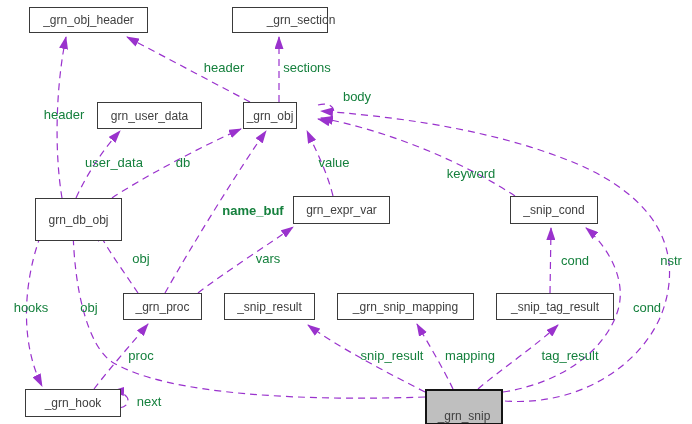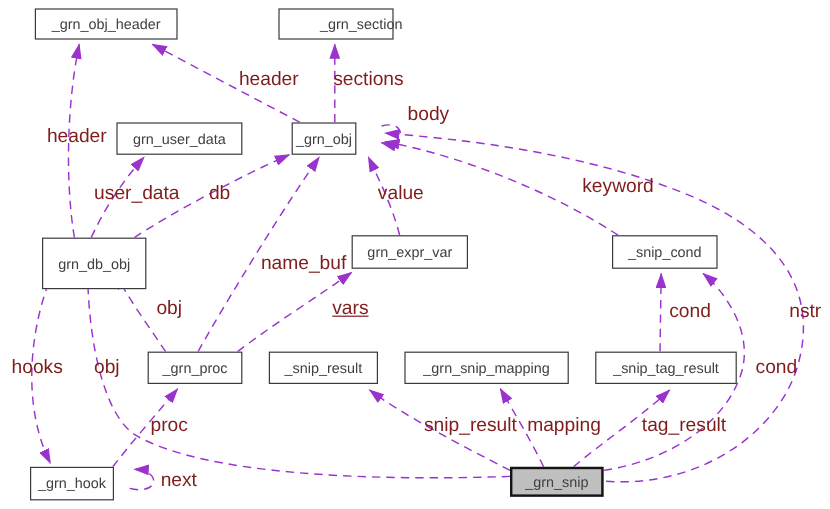--- a/index.html
+++ b/index.html
@@ -14,21 +14,21 @@
     display:flex; align-items:center; justify-content:center;
     background:#ffffff; border:1.4px solid #3a3a3a;
     font-size:12px; color:#404040; white-space:nowrap;
     z-index:2; cursor:pointer;
   }
   .node.focus {
     background:#bfbfbf; border:2px solid #141414; cursor:default;
   }
   .edge-label {
     position:absolute; transform:translate(-50%,-50%);
-    font-size:16px; color:#7f1d1d; white-space:nowrap;
+    font-size:13px; color:#15803d; white-space:nowrap;
     z-index:3; pointer-events:none;
   }
   svg { display:block; }
 </style>
 </head>
 <body>
 
 <svg id="graph-canvas" width="692" height="424">
     <defs>
       <marker id="arrow" markerWidth="13" markerHeight="9" refX="12" refY="4.5" orient="auto" markerUnits="userSpaceOnUse">
@@ -57,24 +57,24 @@
     <path d="M550,293 L551,228" fill="none" stroke="#9a32cd" stroke-width="1.2" stroke-dasharray="7,5" marker-end="url(#arrow)"></path>
     <path d="M505,401 C585,407 652,358 666,300 C680,245 653,196 575,163 C488,127 385,116 321,111" fill="none" stroke="#9a32cd" stroke-width="1.2" stroke-dasharray="7,5" marker-end="url(#arrow)"></path>
   </svg>
 <div class="edge-label" style="left: 224px; top: 67px;">header</div>
 <div class="edge-label" style="left: 307px; top: 67px;">sections</div>
 <div class="edge-label" style="left: 64px; top: 114px;">header</div>
 <div class="edge-label" style="left: 114px; top: 162px;">user_data</div>
 <div class="edge-label" style="left: 183px; top: 162px;">db</div>
 <div class="edge-label" style="left: 357px; top: 96px;">body</div>
 <div class="edge-label" style="left: 334px; top: 162px;">value</div>
-<div class="edge-label" style="left: 471px; top: 156px; margin-left: 44px;">keyword</div>
-<div class="edge-label" style="left: 253px; top: 220px;">name_buf</div>
+<div class="edge-label" style="left: 471px; top: 173px;">keyword</div>
+<div class="edge-label" style="left: 253px; top: 210px; font-weight: bold;">name_buf</div>
 <div class="edge-label" style="left: 141px; top: 258px;">obj</div>
-<div class="edge-label" style="left: 292px; top: 258px; text-decoration: underline;">vars</div>
+<div class="edge-label" style="left: 268px; top: 258px;">vars</div>
 <div class="edge-label" style="left: 31px; top: 307px;">hooks</div>
 <div class="edge-label" style="left: 89px; top: 307px;">obj</div>
 <div class="edge-label" style="left: 141px; top: 355px;">proc</div>
 <div class="edge-label" style="left: 149px; top: 401px;">next</div>
 <div class="edge-label" style="left: 392px; top: 355px;">snip_result</div>
 <div class="edge-label" style="left: 470px; top: 355px;">mapping</div>
 <div class="edge-label" style="left: 550px; top: 355px; padding-left: 40px;">tag_result</div>
 <div class="edge-label" style="left: 647px; top: 307px;">cond</div>
 <div class="edge-label" style="left: 575px; top: 260px;">cond</div>
 <div class="edge-label" style="left: 671px; top: 260px;">nstr</div>
@@ -104,18 +104,18 @@
   </div>
 <div class="node" style="left: 224px; top: 293px; width: 91px; height: 27px;">
     <span>_snip_result</span>
   </div>
 <div class="node" style="left: 337px; top: 293px; width: 137px; height: 27px;">
     <span>_grn_snip_mapping</span>
   </div>
 <div class="node" style="left: 496px; top: 293px; width: 118px; height: 27px;">
     <span>_snip_tag_result</span>
   </div>
-<div class="node" style="left: 25px; top: 389px; width: 70px; height: 28px; text-align: right;">
+<div class="node" style="left: 25px; top: 389px; width: 96px; height: 28px; text-align: right;">
     <span>_grn_hook</span>
   </div>
-<div class="node focus" style="left: 425px; top: 389px; width: 78px; height: 25px;">
+<div class="node focus" style="left: 425px; top: 389px; width: 78px; height: 36px; align-items: flex-end;">
     <span>_grn_snip</span>
   </div>
 
 </body></html>

